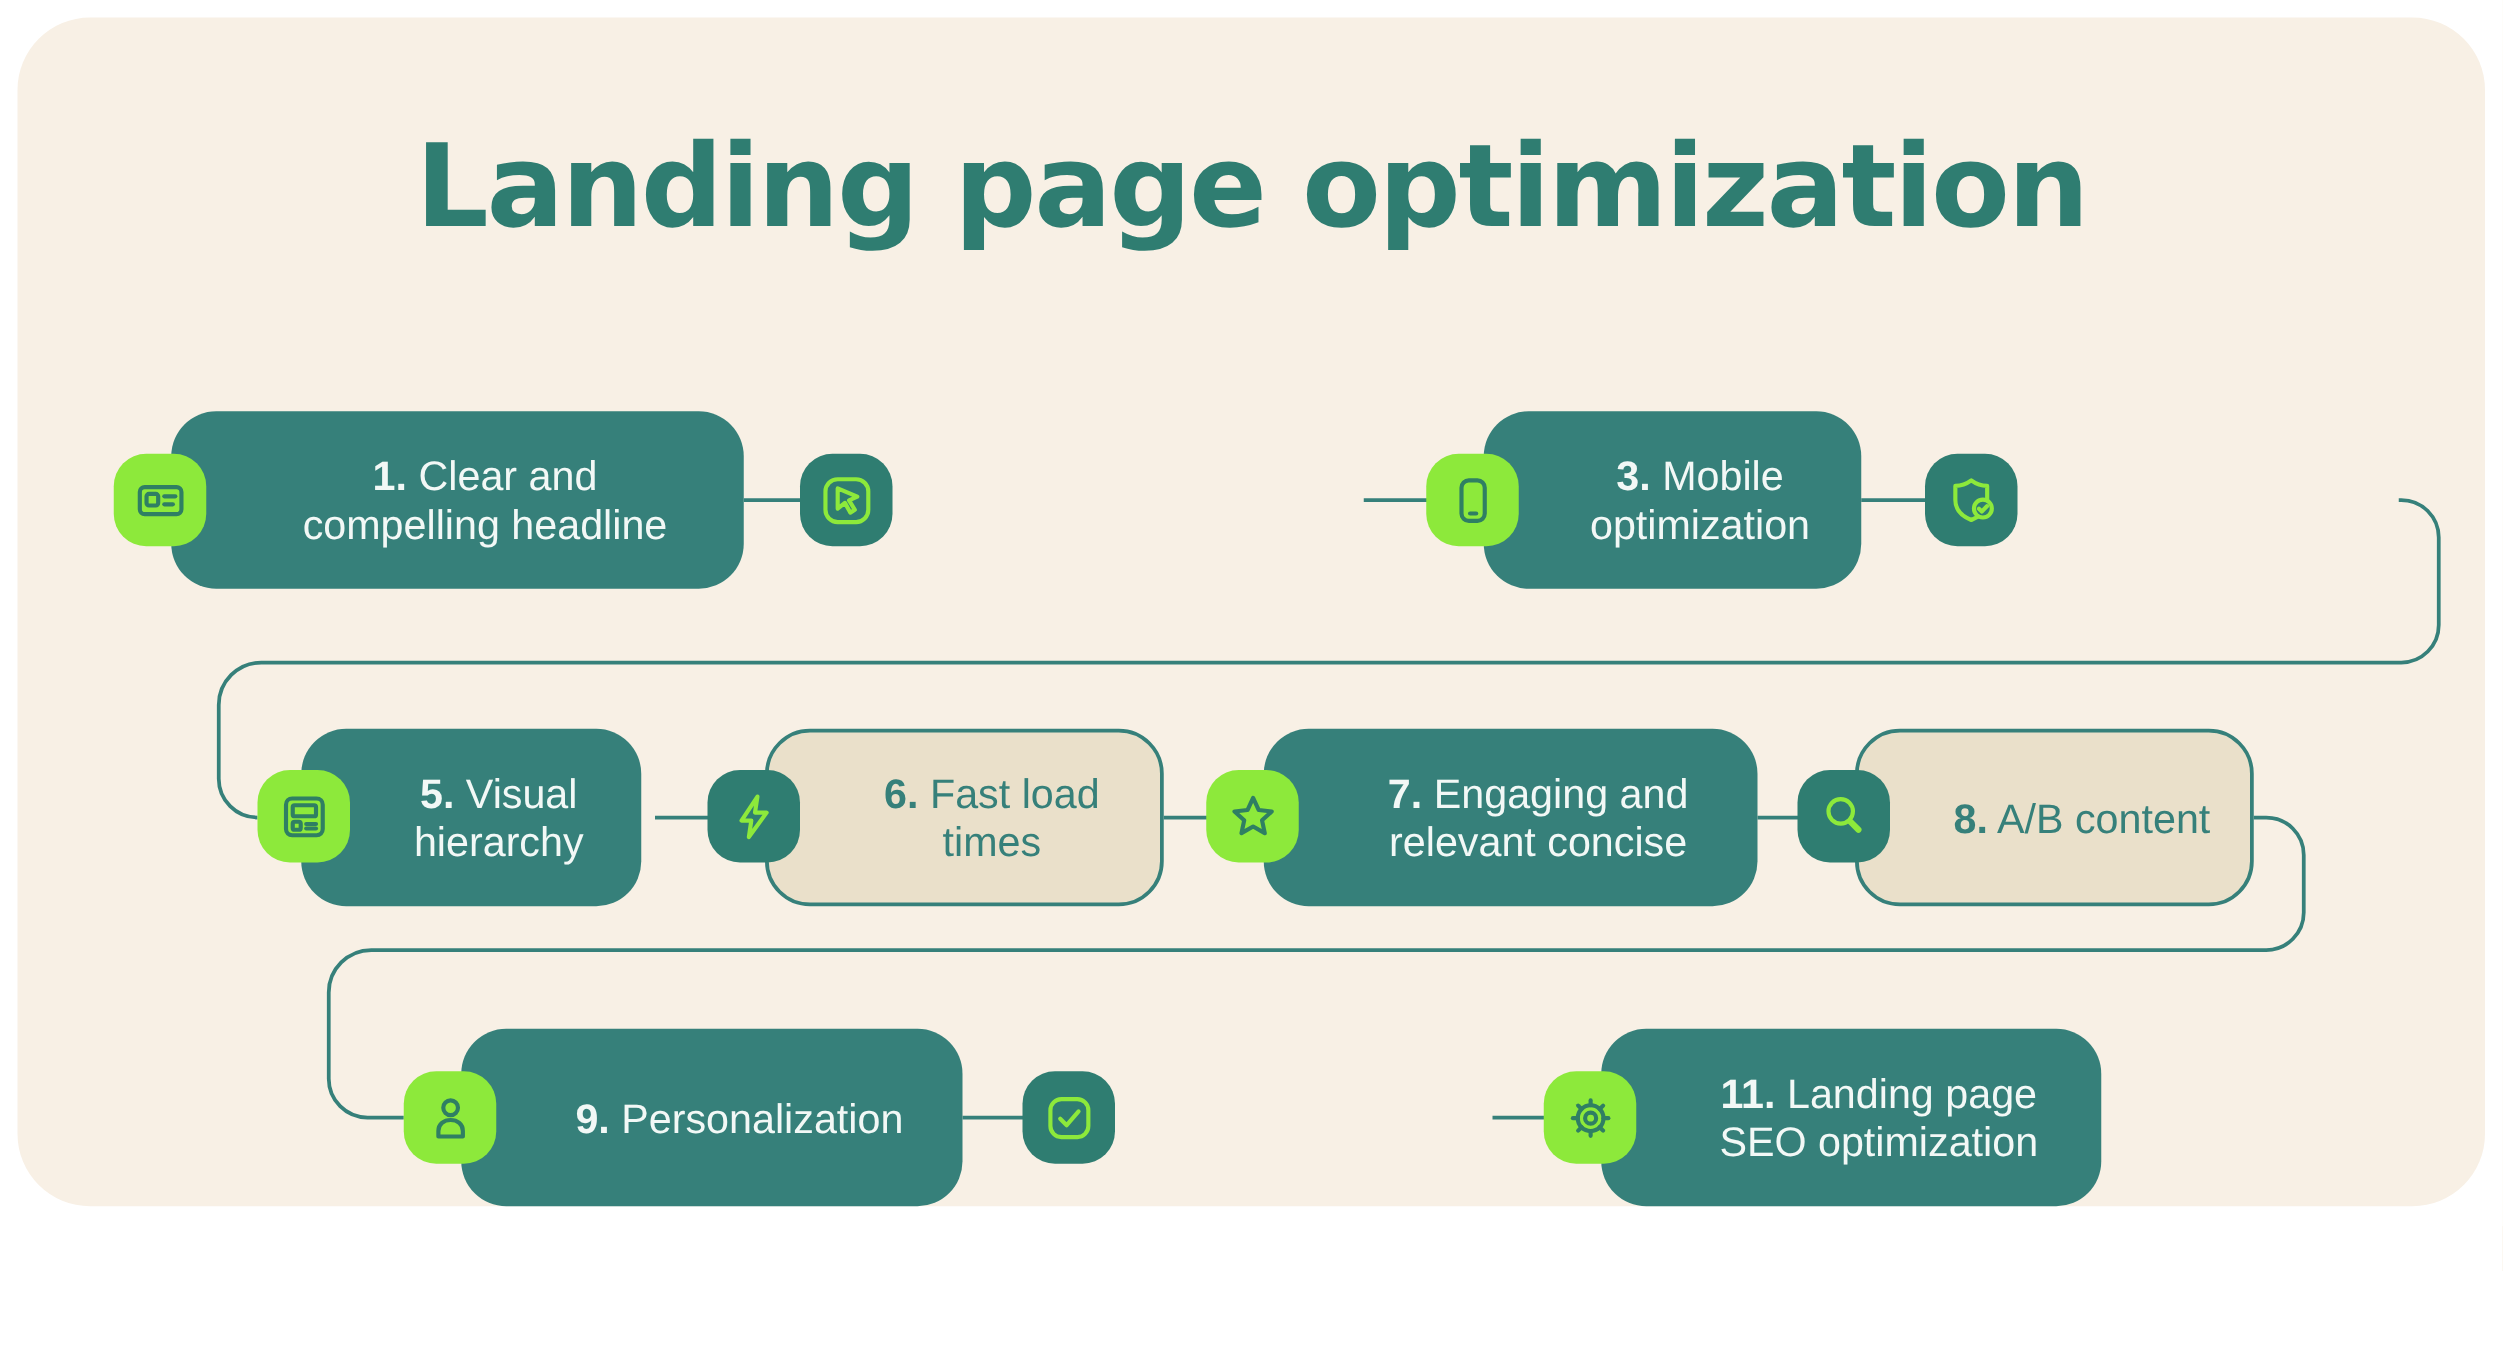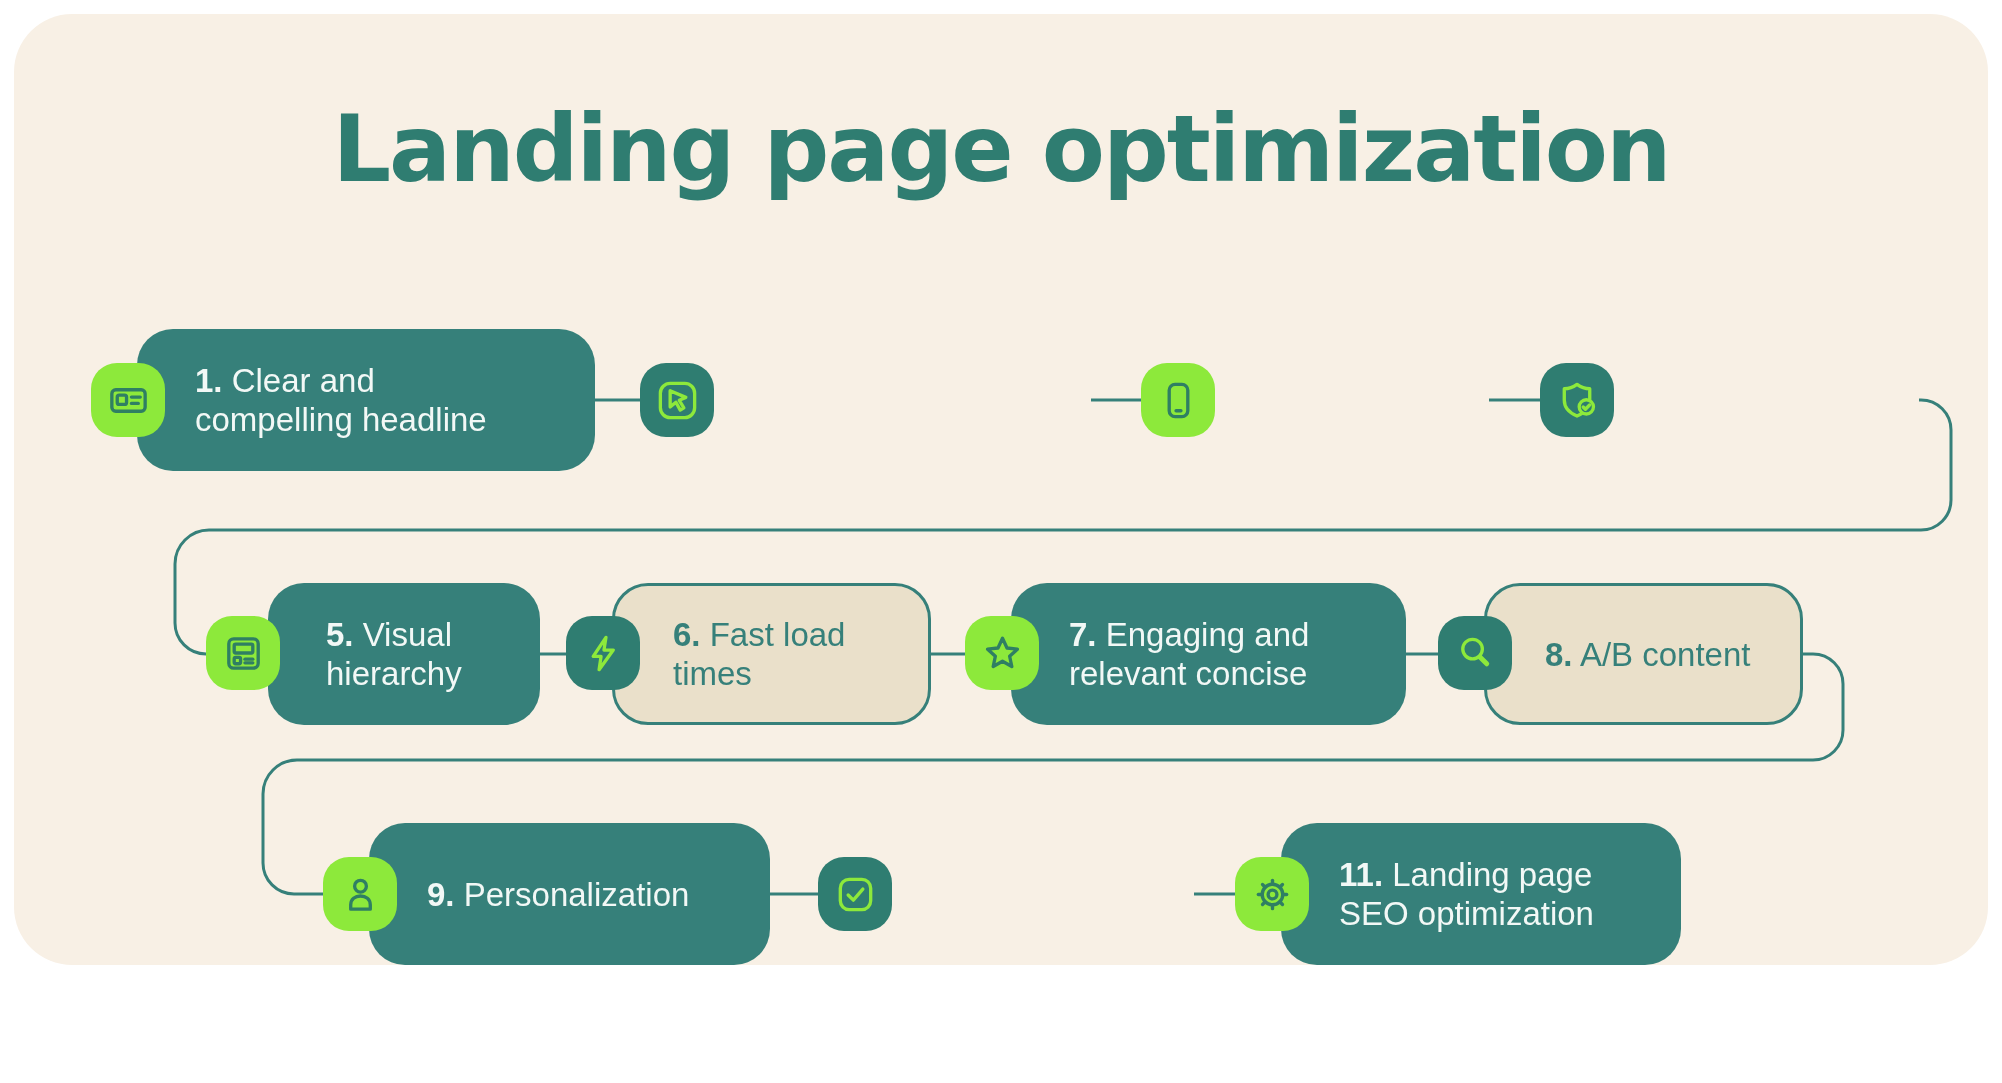--- a/index.html
+++ b/index.html
@@ -31,36 +31,36 @@
   .box{
     position:absolute;height:142px;box-sizing:border-box;
     border-radius:36px;display:flex;flex-direction:column;justify-content:center;
     padding-left:58px;padding-right:14px;
     font-size:33px;line-height:39px;
   }
   .box.teal{background:var(--teal);color:var(--text-on-teal);}
   .box.beige{background:var(--beige);border:3px solid var(--teal);color:var(--teal);}
   .box .num{font-weight:700;}
   .box .lbl{white-space:pre-line;font-weight:400;}
-  .box p{margin:0;}
+  .box p{margin:0;text-align:center;}
   .badge{
     position:absolute;width:74px;height:74px;border-radius:26px;
     display:flex;align-items:center;justify-content:center;
   }
   .badge.lime{background:var(--lime);color:var(--icon-on-lime);}
   .badge.tealb{background:var(--teal-deep);color:var(--lime);}
   .badge svg{width:47px;height:47px;display:block;}
   .badge svg *{fill:none;stroke:currentColor;stroke-width:3.4;stroke-linecap:round;stroke-linejoin:round;}
   .badge svg .mask{fill:var(--teal-deep);}
   
   .b1{left:137px;top:329px;width:458px;} .g1{left:91px;top:363px;}
   .b2{left:686px;top:329px;width:405px;} .g2{left:640px;top:363px;}
   .b3{left:1187px;top:329px;width:302px;} .g3{left:1141px;top:363px;}
   .b4{left:1586px;top:329px;width:333px;} .g4{left:1540px;top:363px;}
-  .b5{left:268px;top:583px;width:272px;} .g5{left:206px;top:616px;}
+  .b5{left:241px;top:583px;width:272px;} .g5{left:206px;top:616px;}
   .b6{left:612px;top:583px;width:319px;} .g6{left:566px;top:616px;}
   .b7{left:1011px;top:583px;width:395px;} .g7{left:965px;top:616px;}
   .b8{left:1484px;top:583px;width:319px;} .g8{left:1438px;top:616px;}
   .b9{left:369px;top:823px;width:401px;} .g9{left:323px;top:857px;}
   .b10{left:864px;top:823px;width:330px;} .g10{left:818px;top:857px;}
   .b11{left:1281px;top:823px;width:400px;} .g11{left:1235px;top:857px;}
 </style>
 </head>
 <body>
 
@@ -100,20 +100,24 @@
     </svg>
   </div>
 
   <div class="badge tealb g2">
     <svg viewBox="0 0 48 48">
       <rect x="6.5" y="6.5" width="35" height="35" rx="10"></rect>
       <path d="M16.5 14 L32.5 20.8 L25.8 23.8 L30.5 31.5 L26.8 33.8 L22.4 25.8 L16.5 30.5 Z"></path>
     </svg>
   </div>
 
+  <div class="box teal b3">
+    <p><span class="num">3.</span><span class="lbl"> Mobile
+optimization</span></p>
+  </div>
   <div class="badge lime g3">
     <svg viewBox="0 0 48 48">
       <rect x="14.5" y="7.5" width="19" height="33" rx="6"></rect>
       <line x1="21.5" y1="34.5" x2="26.5" y2="34.5"></line>
     </svg>
   </div>
 
   <div class="badge tealb g4">
     <svg viewBox="0 0 48 48">
       <path d="M23.5 7.5 C27.5 10.5 32.5 12 36.5 12 V23.5 C36.5 31.5 31 36.8 23.5 39.8 C16 36.8 10.5 31.5 10.5 23.5 V12 C14.5 12 19.5 10.5 23.5 7.5 Z"></path>

